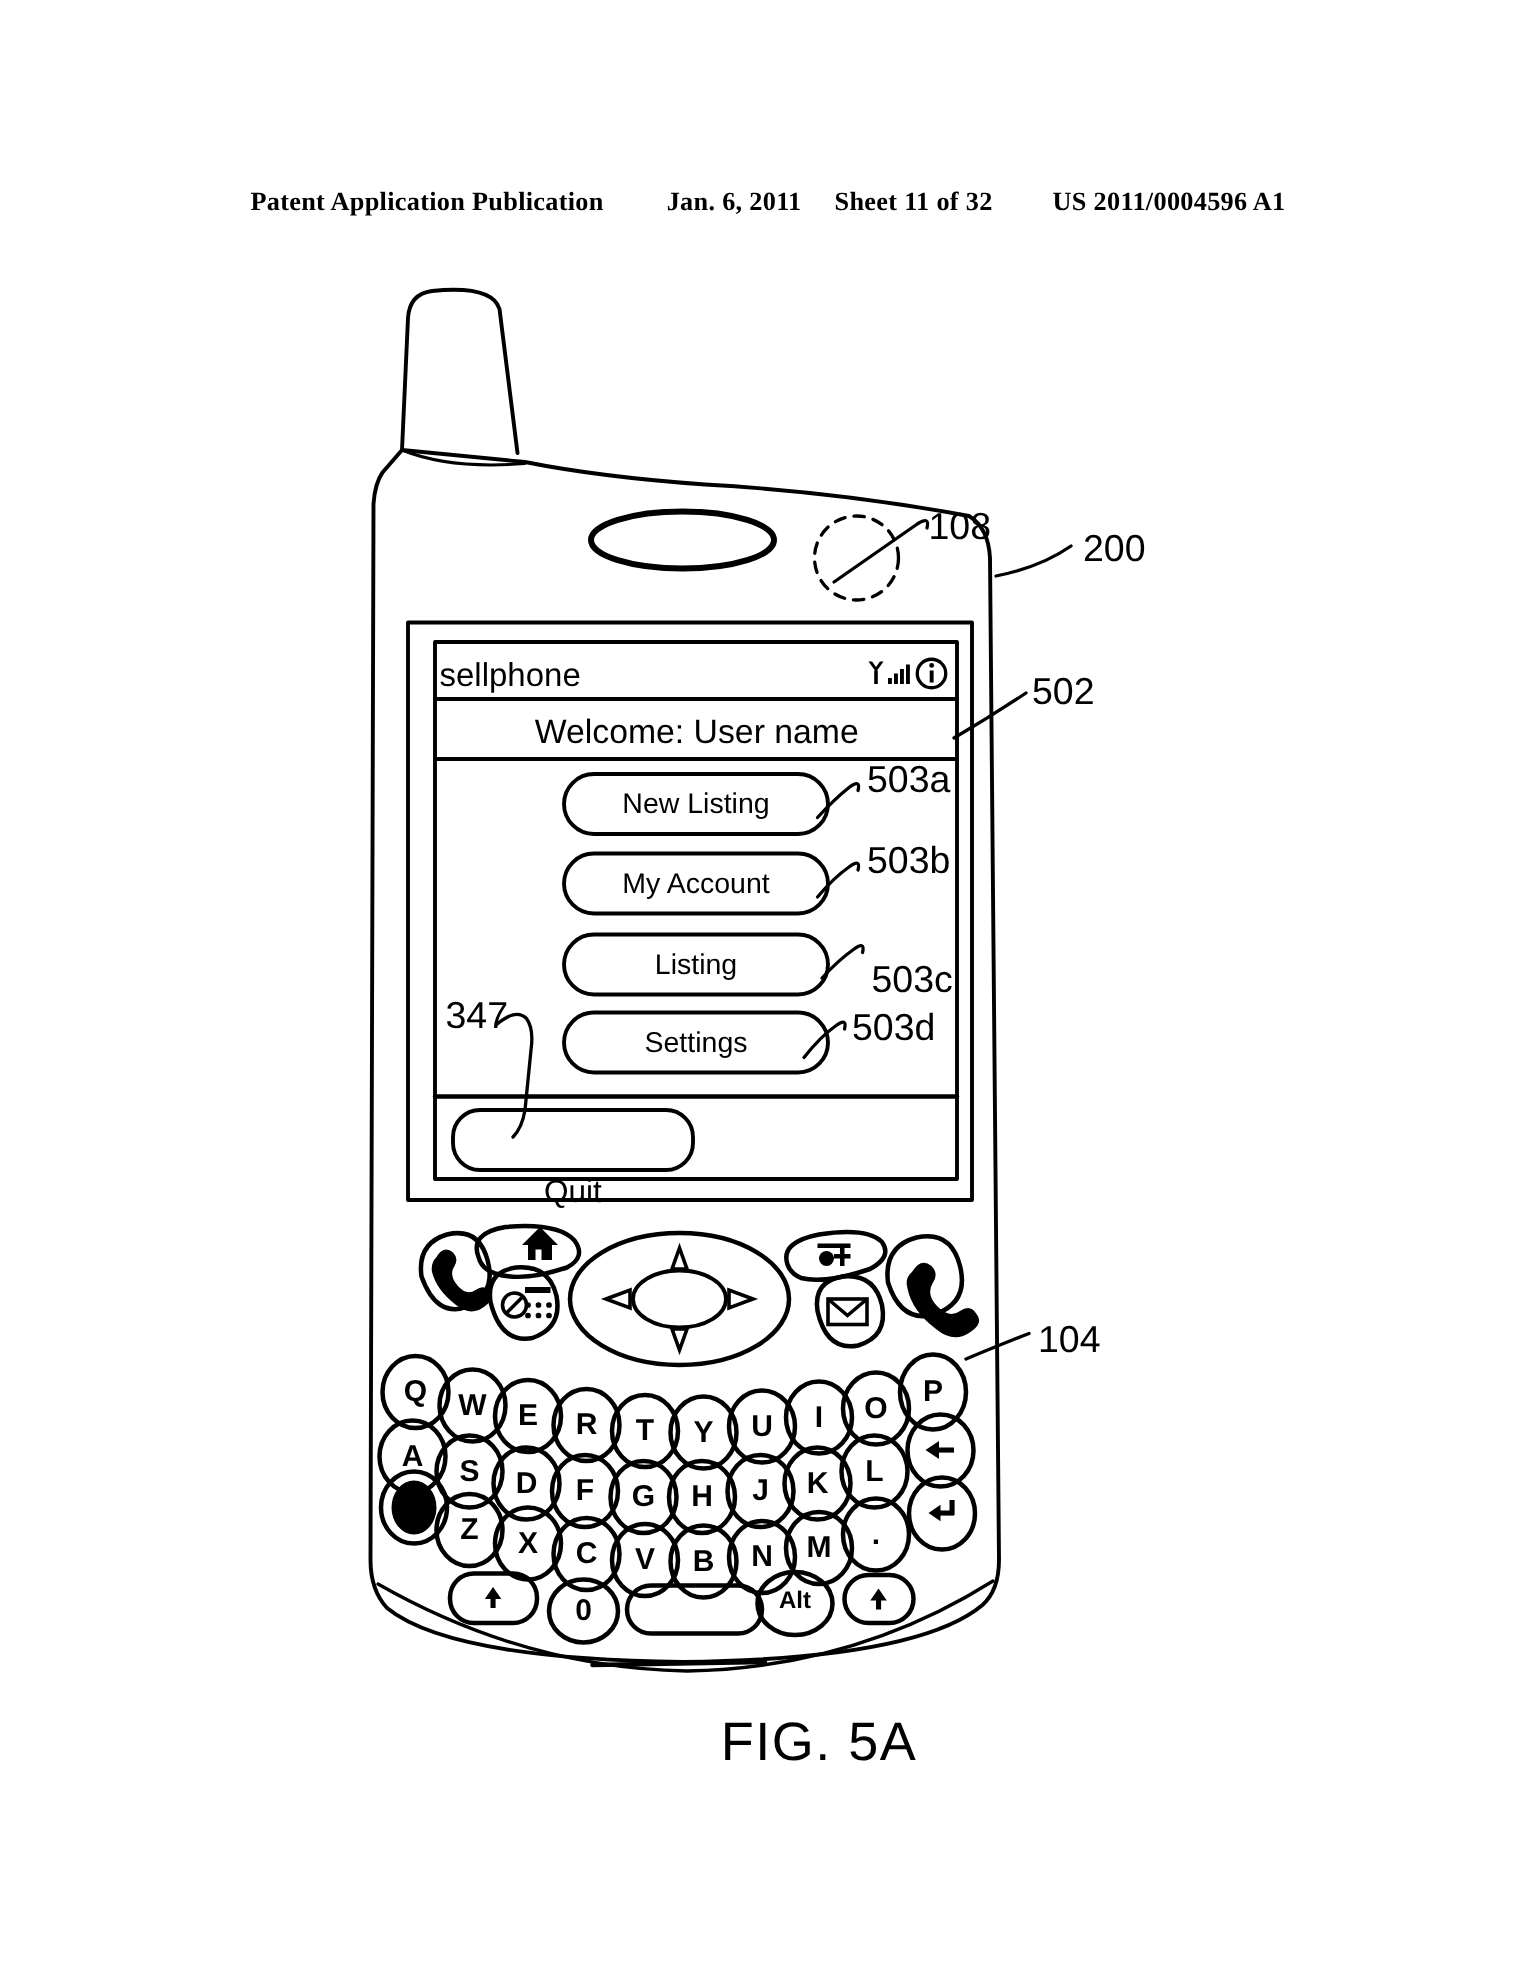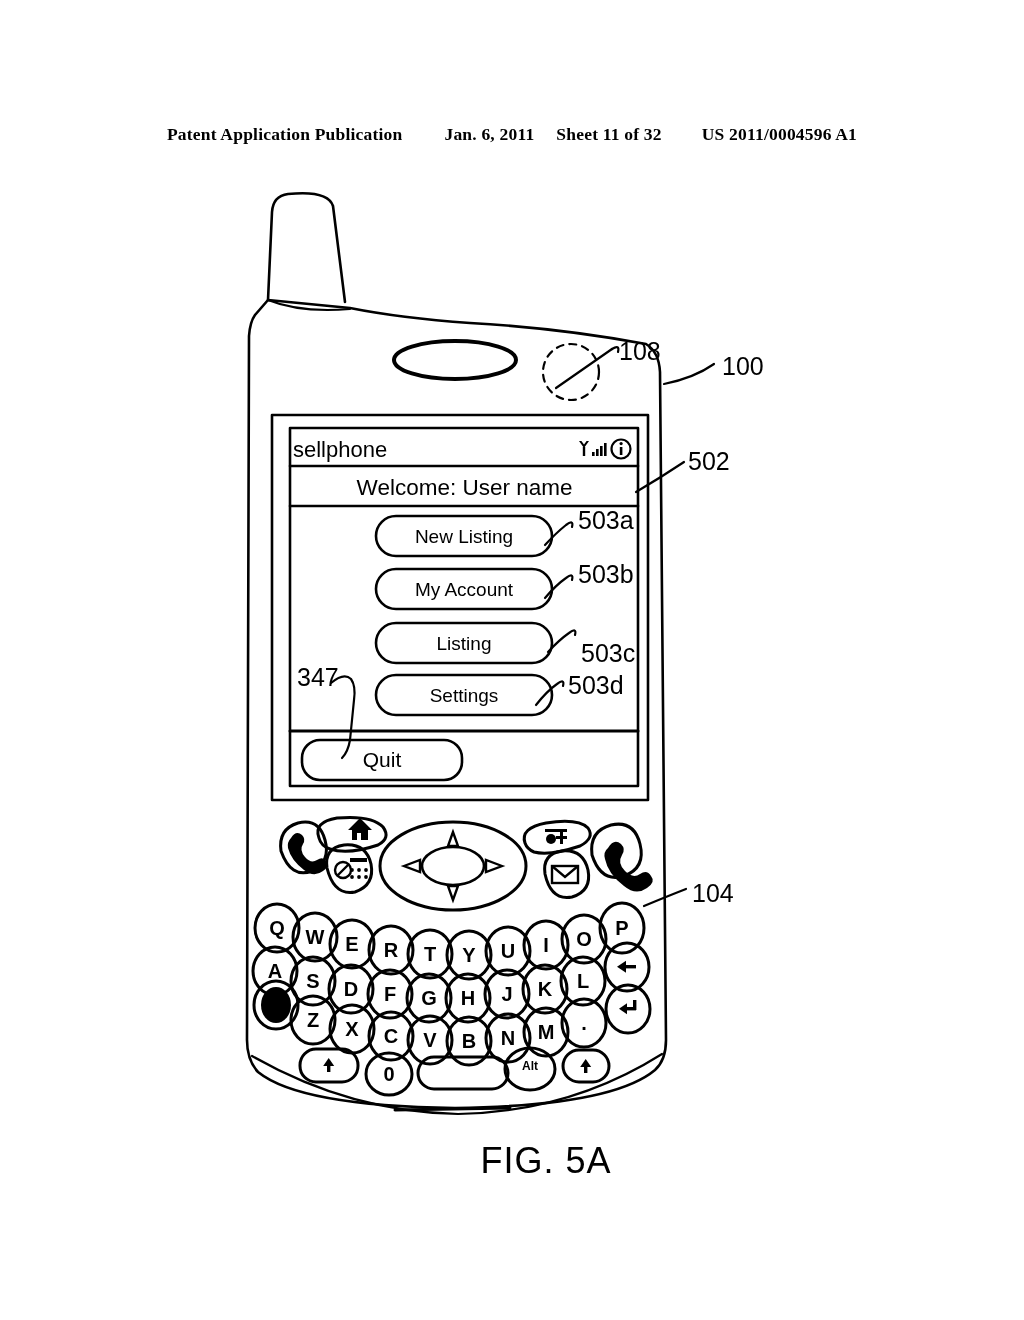--- a/index.html
+++ b/index.html
@@ -43,41 +43,41 @@
   }
   .menu-btn-label{
     font-size:19px;line-height:40px;text-align:center;
     width:176px;height:40px;
   }
   #lbl-503a{left:376px;top:517px;}
   #lbl-503b{left:376px;top:570px;}
   #lbl-503c{left:376px;top:624px;}
   #lbl-503d{left:376px;top:676px;}
   #lbl-quit{
-    left:302px;top:741px;width:160px;height:38px;
+    left:302px;top:776px;width:160px;height:38px;
     font-size:21px;line-height:38px;text-align:center;
   }
   
   .ref{position:absolute;font-size:25px;line-height:25px;white-space:nowrap;}
   #ref-108{left:619px;top:339px;}
   #ref-100{left:722px;top:354px;}
   #ref-502{left:688px;top:449px;}
   #ref-503a{left:578px;top:508px;}
   #ref-503b{left:578px;top:562px;}
   #ref-503c{left:581px;top:621px;margin-top:20px;}
   #ref-503d{left:568px;top:673px;}
   #ref-504{left:297px;top:665px;}
   #ref-104{left:692px;top:881px;}
 
   
   .key-char{
     position:absolute;font-size:20px;font-weight:bold;
     line-height:1;text-align:center;
   }
-  .key-small{font-size:12px;font-weight:bold;}
+  .key-small{font-size:16px;font-weight:bold;}
 </style>
 </head>
 <body>
 
 <div id="page-header">
   <span class="seg">Patent Application Publication</span>
   <span class="gap-lg"></span>
   <span class="seg">Jan. 6, 2011</span>
   <span class="gap-md"></span>
   <span class="seg">Sheet 11 of 32</span>
@@ -268,21 +268,21 @@
 
 <div class="screen-text" id="sp-welcome">Welcome: User name</div>
 
 <div class="screen-text menu-btn-label" id="lbl-503a">New Listing</div>
 <div class="screen-text menu-btn-label" id="lbl-503b">My Account</div>
 <div class="screen-text menu-btn-label" id="lbl-503c">Listing</div>
 <div class="screen-text menu-btn-label" id="lbl-503d">Settings</div>
 <div class="screen-text" id="lbl-quit">Quit</div>
 
 <div class="ref" id="ref-108">108</div>
-<div class="ref" id="ref-100">100</div>
+<div class="ref" id="ref-100">200</div>
 <div class="ref" id="ref-502">502</div>
 <div class="ref" id="ref-503a">503a</div>
 <div class="ref" id="ref-503b">503b</div>
 <div class="ref" id="ref-503c">503c</div>
 <div class="ref" id="ref-503d">503d</div>
 <div class="ref" id="ref-504">347</div>
 <div class="ref" id="ref-104">104</div>
 
 <div id="key-labels">
     <div class="key-char" style="left: 263px; top: 918px; width: 28px;">Q</div>

